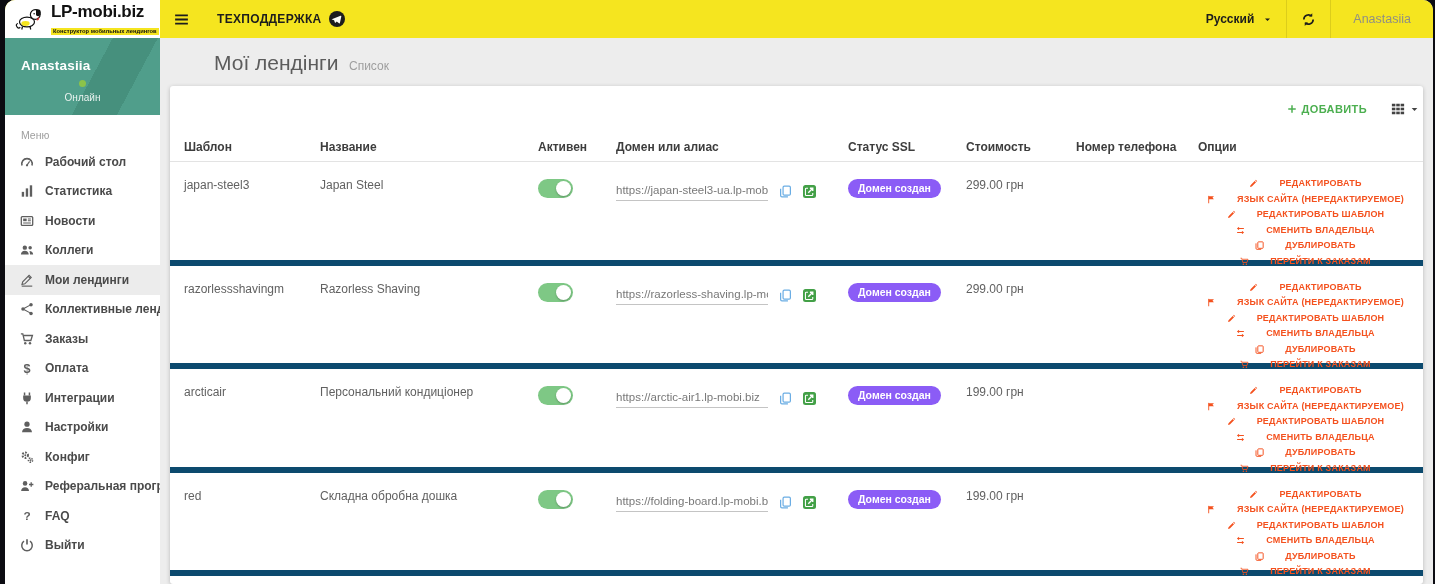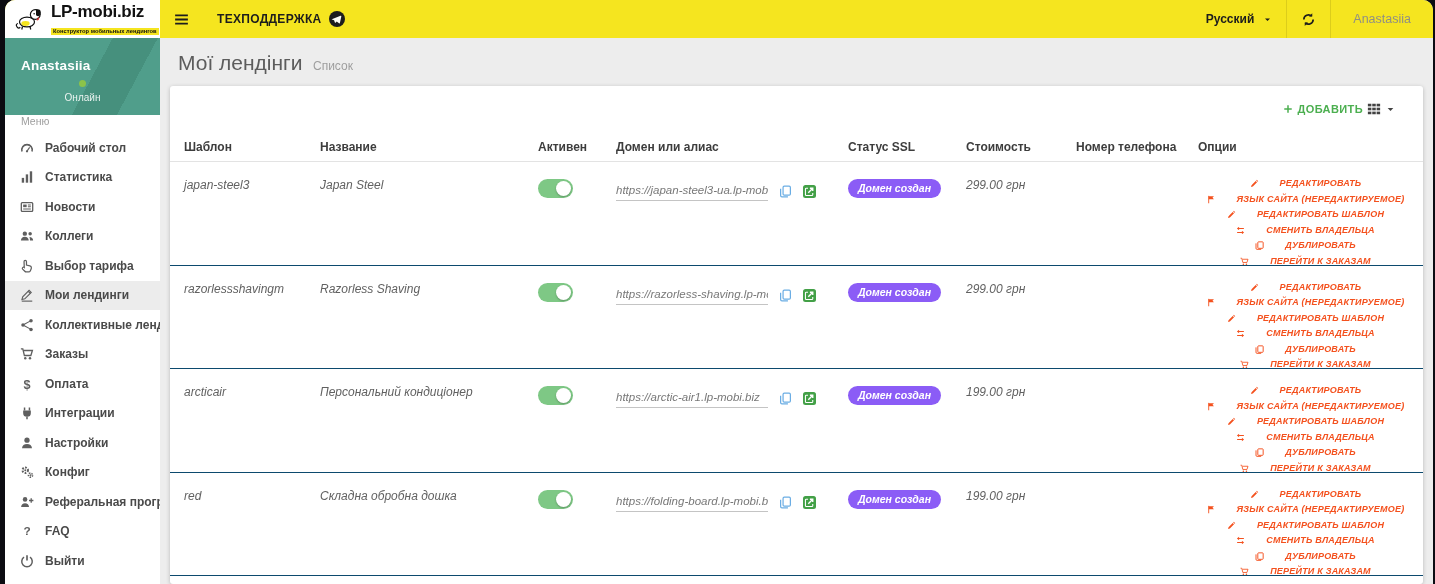--- a/index.html
+++ b/index.html
@@ -27,46 +27,46 @@
   .body-row { flex:1; display:flex; min-height:0; }
 
   
   .sidebar { width:155px; flex:none; background:#fff; display:flex; flex-direction:column; }
   .user-panel { height:77px; flex:none; padding:20px 16px 0;
     background:linear-gradient(118deg,#509e8b 0%,#509e8b 55%,#46907d 55%,#46907d 78%,#509e8b 78%);
     color:#fff; }
   .user-name { font-size:13.5px; font-weight:bold; letter-spacing:.2px; }
   .user-status { display:flex; align-items:center; gap:5px; margin-top:7px; font-size:10px; color:#eaf3f0;flex-direction:column; }
   .status-dot { width:7px; height:7px; border-radius:50%; background:#8bc34a; }
-  .menu-label { color:#9e9e9e; font-size:10.5px; padding:0 16px 6px; }
+  .menu-label { color:#9e9e9e; font-size:10.5px; padding:14px 16px 6px; }
   .menu { flex:1; }
   .menu-item { display:flex; align-items:center; gap:10px; height:29.5px; padding:0 14px; color:#4a4a4a; cursor:pointer; }
   .menu-item.active { background:#ececec; }
   .mi-icon { width:16px; color:#5f5f5f; flex:none; }
   .mi-icon svg { width:14px; height:14px; }
   .mi-label { font-size:12px; font-weight:bold; white-space:nowrap; }
 
   
   .main { flex:1; min-width:0; display:flex; flex-direction:column; background:#ededed; }
-  .page-header { padding:13px 18px 11px; flex:none; }
+  .page-header { padding:13px 18px 11px; flex:none;margin-left:36px; }
   .page-title { display:inline; font-size:21px; font-weight:normal; color:#5c5c5c; }
   .page-subtitle { font-size:12px; color:#9e9e9e; margin-left:6px; }
   .card { margin:0 10px; background:#fff; border-radius:3px; box-shadow:0 1px 4px rgba(0,0,0,.22); flex:1; display:flex; flex-direction:column; overflow:hidden; }
-  .card-toolbar { height:46px; flex:none; display:flex; align-items:center; justify-content:flex-end; gap:4px; padding:0 28px; }
+  .card-toolbar { height:46px; flex:none; display:flex; align-items:center; justify-content:flex-end; gap:24px; padding:0 4px; }
   .add-btn { display:flex; align-items:center; gap:5px; color:#4caf50; font-size:11px; font-weight:bold; letter-spacing:.4px; cursor:pointer; }
   .add-btn .icon svg { width:10px; height:10px; }
   .view-btn { display:flex; align-items:center; gap:5px; color:#424242; cursor:pointer; }
   .view-btn .grid-glyph svg { width:14px; height:14px; }
   .view-btn .caret svg { width:9px; height:9px; }
 
   .grid { display:grid; grid-template-columns:136px 218px 78px 232px 118px 110px 122px 1fr; padding-left:14px; }
   .thead { height:30px; align-items:center; border-bottom:1px solid #e3e3e3; flex:none; }
   .th { font-size:12px; font-weight:bold; color:#3d3d3d; padding-right:20px; white-space:nowrap; }
   .tbody { flex:1; overflow:hidden; }
-  .trow { height:103.5px; border-bottom:1px solid #0c4a6e; padding-top:16px; align-items:start;font-style:italic; }
+  .trow { height:103.5px; border-bottom:6px solid #0c4a6e; padding-top:16px; align-items:start; }
   .cell { font-size:12px; color:#616161; padding-right:10px; }
 
   .toggle { display:inline-block; width:35px; height:19px; border-radius:10px; background:#7ec885; position:relative; cursor:pointer; margin-top:1px; }
   .toggle .knob { position:absolute; top:2px; right:2px; width:15px; height:15px; border-radius:50%; background:#fff; box-shadow:0 1px 2px rgba(0,0,0,.25); }
 
   .c-domain { display:flex; align-items:flex-end; gap:11px; padding-top:6px; }
   .domain-input { width:152px; font-size:11.5px; color:#787878; border-bottom:1px solid #c4c4c4; padding-bottom:4px; white-space:nowrap; overflow:hidden; flex:none; cursor:text; }
   .icon-copy { color:#6aade4; cursor:pointer; padding-bottom:3px; }
   .icon-copy svg { width:13px; height:13px; }
   .icon-open { width:13px; height:13px; background:#43a047; border-radius:2.5px; cursor:pointer; margin-bottom:3px; }
@@ -193,28 +193,20 @@
     <span class="icon mi-icon">
                 <svg viewBox="0 0 16 16" fill="currentColor">
                   <circle cx="5.5" cy="5.3" r="2.5"></circle>
                   <path d="M1 13c0-2.6 2-4.2 4.5-4.2S10 10.4 10 13z"></path>
                   <circle cx="11.6" cy="5.5" r="2"></circle>
                   <path d="M10.8 9.1c2.4.2 4.2 1.7 4.2 3.9h-3.6c0-1.5-.2-2.9-.6-3.9z"></path>
                 </svg>
               </span>
     <span class="mi-label">Коллеги</span>
   </div>
-            <div class="menu-item">
-    <span class="icon mi-icon">
-                <svg viewBox="0 0 16 16">
-                  <path d="M6 1.6c.8 0 1.4.6 1.4 1.4v4l3.9.8c1 .2 1.7 1.1 1.7 2.1 0 .5-.1 1-.3 1.4l-1 2.3c-.3.7-1 1.2-1.8 1.2H7.1c-.6 0-1.2-.3-1.6-.8L3 11.5c-.5-.6-.4-1.4.2-1.9.5-.4 1.2-.4 1.7 0l-.3-6.6c0-.8.6-1.4 1.4-1.4z" fill="none" stroke="currentColor" stroke-width="1.4"></path>
-                </svg>
-              </span>
-    <span class="mi-label">Выбор тарифа</span>
-  </div>
             <div class="menu-item active">
     <span class="icon mi-icon">
                 <svg viewBox="0 0 16 16">
                   <path d="M2.2 13.2l.9-3.2L10.4 2.7l2.4 2.4L5.5 12.4 2.2 13.2z" fill="none" stroke="currentColor" stroke-width="1.3"></path>
                   <path d="M9.4 3.7l2.4 2.4" stroke="currentColor" stroke-width="1.3"></path>
                   <path d="M2 15h12" stroke="currentColor" stroke-width="1.3"></path>
                 </svg>
               </span>
     <span class="mi-label">Мои лендинги</span>
   </div>

